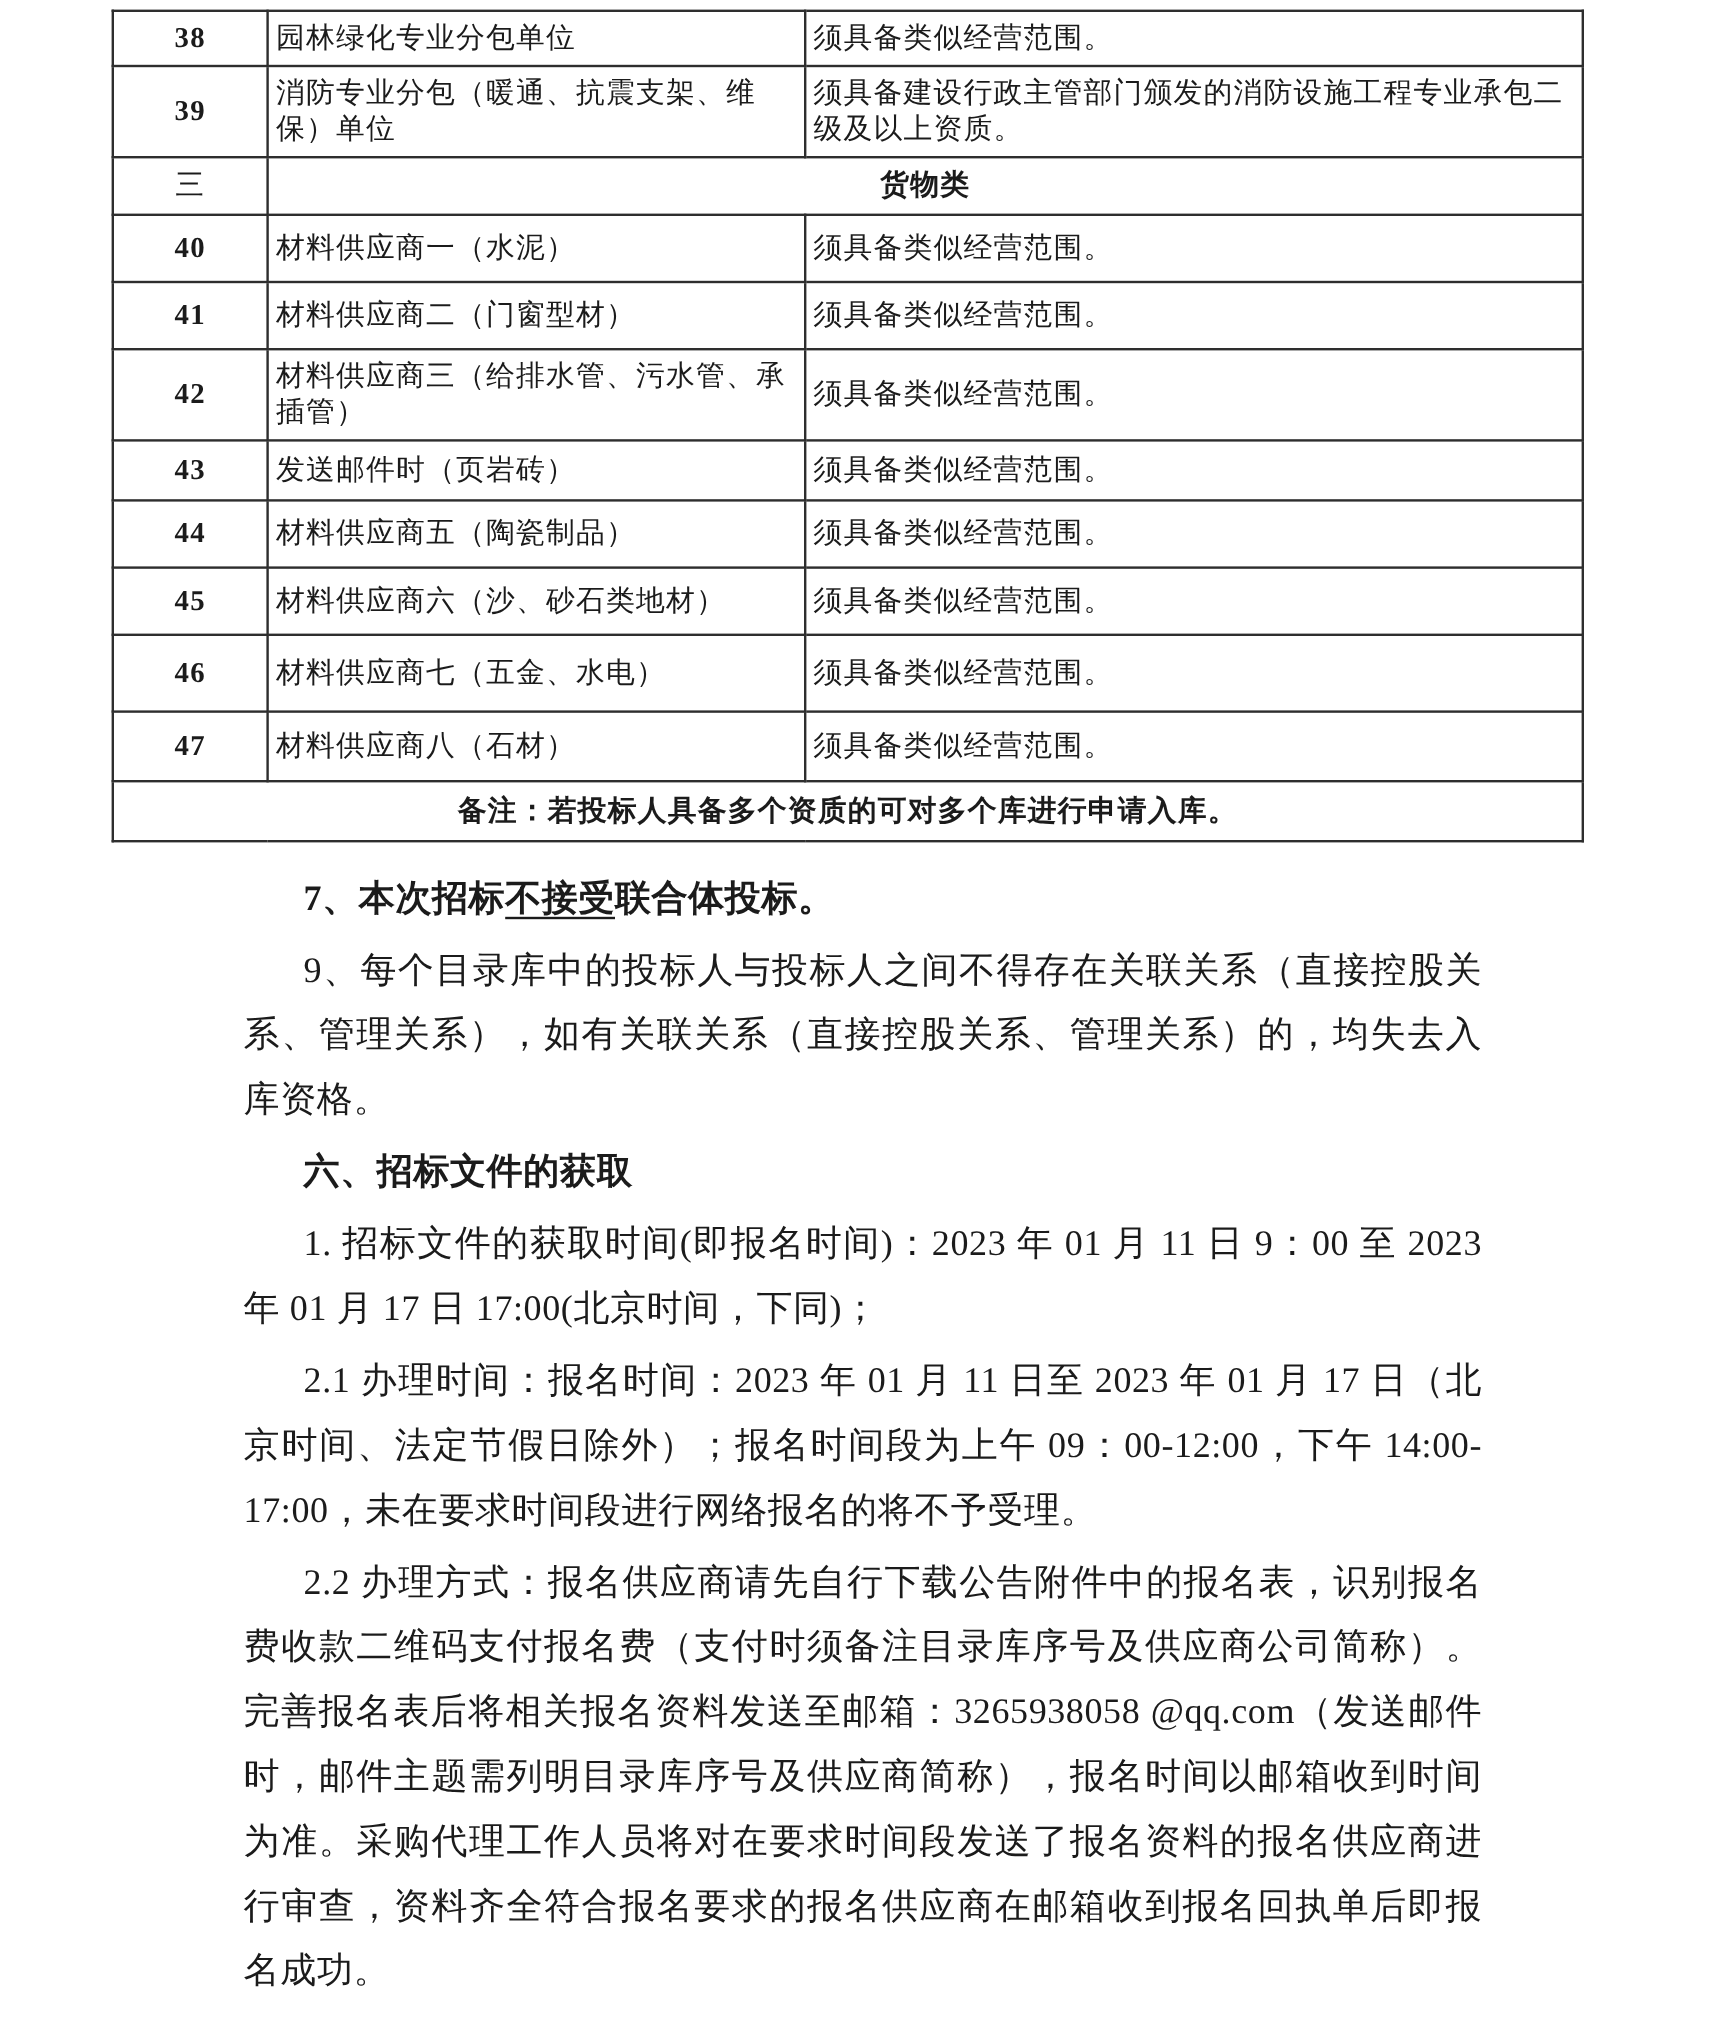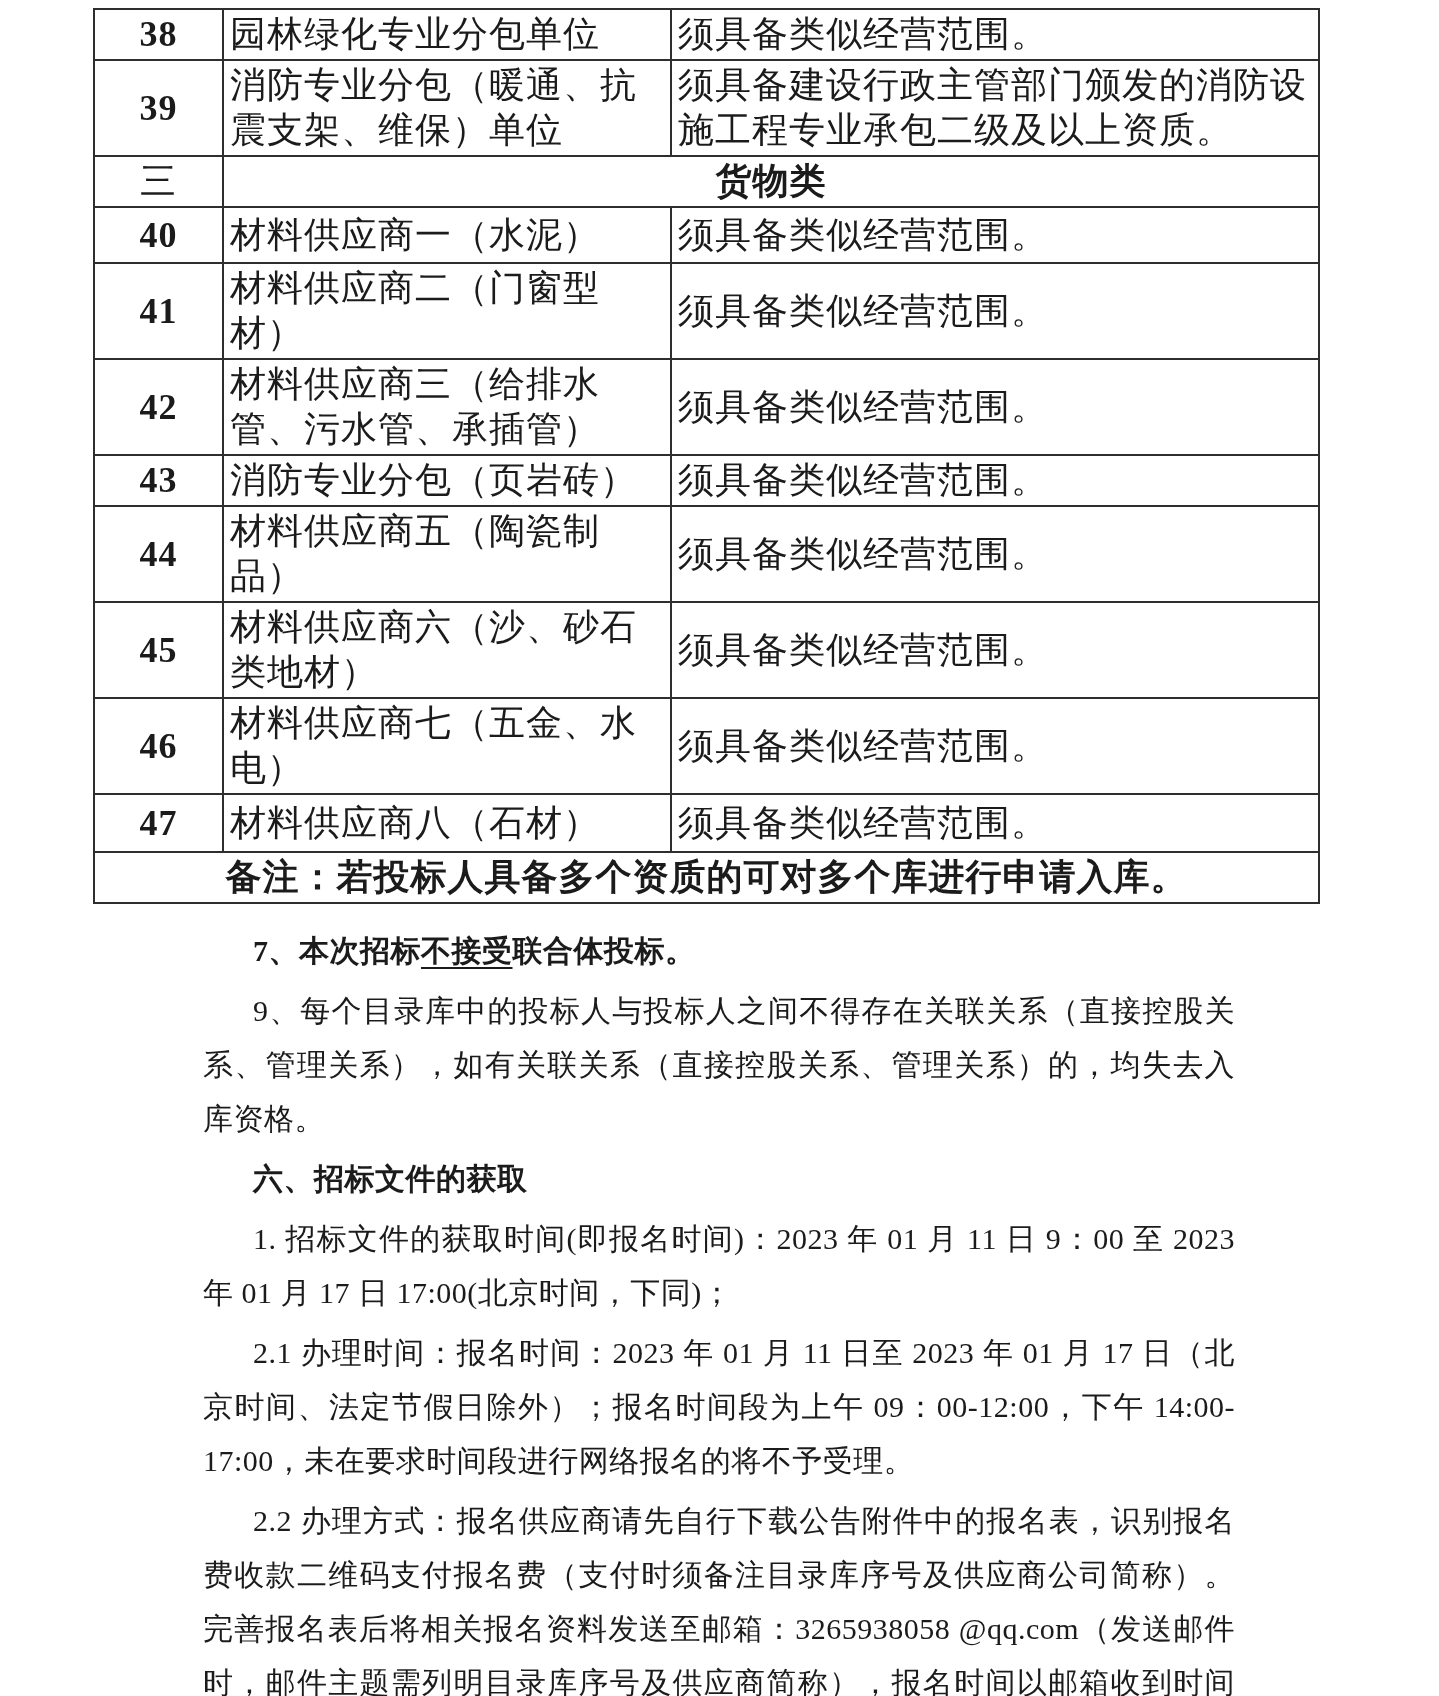--- a/index.html
+++ b/index.html
@@ -20,21 +20,21 @@
   
   table.qual{
     border-collapse:collapse;
     table-layout:fixed;
     margin:8px 0 0 93px;
     width:1225px;
   }
   table.qual td{
     border:2px solid var(--line);
     vertical-align:middle;
-    font-size:36px;
+    font-size:24px;
     letter-spacing:1px;
     line-height:1.25;
     padding:2px 6px;
   }
   td.no{
     text-align:center;
     font-weight:700;
     font-size:29px;
   }
   td.name{padding-left:13px;}
@@ -119,21 +119,21 @@
         <td class="name">材料供应商二（门窗型材）</td>
         <td class="req">须具备类似经营范围。</td>
       </tr>
       <tr class="r42">
         <td class="no">42</td>
         <td class="name">材料供应商三（给排水管、污水管、承插管）</td>
         <td class="req">须具备类似经营范围。</td>
       </tr>
       <tr class="r43">
         <td class="no">43</td>
-        <td class="name">消防专业分包（页岩砖）</td>
+        <td class="name">发送邮件时（页岩砖）</td>
         <td class="req">须具备类似经营范围。</td>
       </tr>
       <tr class="r44">
         <td class="no">44</td>
         <td class="name">材料供应商五（陶瓷制品）</td>
         <td class="req">须具备类似经营范围。</td>
       </tr>
       <tr class="r45">
         <td class="no">45</td>
         <td class="name">材料供应商六（沙、砂石类地材）</td>

